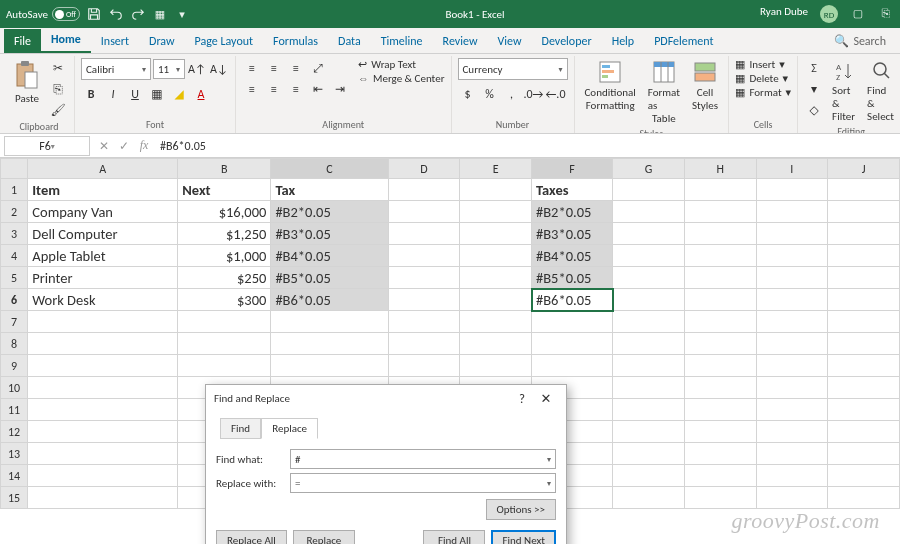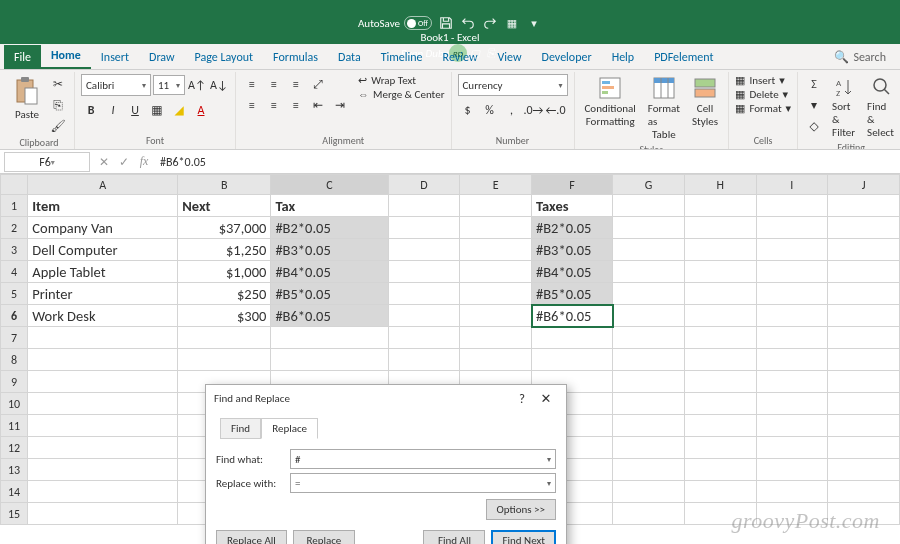--- a/index.html
+++ b/index.html
@@ -1,26 +1,26 @@
 <!DOCTYPE html>
 <html><head>
 <meta charset="utf-8">
 <style>
 * { box-sizing: border-box; margin: 0; padding: 0; font-family: "Segoe UI", Calibri, Arial, sans-serif; }
 body { background: #fff; width: 900px; height: 544px; overflow: hidden; position: relative; font-size: 12px; color: #333; }
 
 
-.titlebar { background: #217346; height: 44px; display: flex; align-items: center; color: #fff; padding: 15px 6px; font-size: 11px; flex-direction: column; }
+.titlebar { background: #217346; height: 28px; display: flex; align-items: center; color: #fff; padding: 0 6px; font-size: 11px; }
 .titlebar .qs { display: flex; gap: 6px; align-items: center; }
 .titlebar .autosave { display: flex; align-items: center; gap: 4px; }
 .titlebar .toggle { width: 28px; height: 14px; border: 1px solid rgba(255,255,255,.6); border-radius: 7px; display: flex; align-items: center; padding: 0 2px; font-size: 8px; color: #fff; }
 .titlebar .toggle::before { content:""; width:9px; height:9px; background:#fff; border-radius:50%; margin-right:2px; }
 .titlebar .icon { width: 16px; height: 16px; display: flex; align-items: center; justify-content: center; opacity: .9; }
 .titlebar .apptitle { flex: 1; text-align: center; }
-.titlebar .right { display: flex; align-items: center; gap: 0; font-style: italic; }
+.titlebar .right { display: flex; align-items: flex-start; gap: 12px; }
 .titlebar .avatar { width: 18px; height: 18px; border-radius: 50%; background: #a5d6a7; color:#185c37; font-size:9px; display:flex; align-items:center; justify-content:center; }
 
 
 .ribbon-tabs { background: #f3f2f1; height: 26px; display: flex; align-items: flex-end; padding: 0 4px; border-bottom: 1px solid #d0d0d0; font-size: 12px; }
 .ribbon-tabs .tab { padding: 5px 10px; color: #0369a1; }
 .ribbon-tabs .tab.file { background: #217346; color: #fff; }
 .ribbon-tabs .tab.active { border-bottom: 2px solid #217346; font-weight: 600; }
 .ribbon-tabs .search { margin-left: auto; padding: 5px 10px; color:#666; display:flex; align-items:center; gap:4px; }
 
 
@@ -347,21 +347,21 @@
           <td class=""></td>
           <td class="bold">Taxes</td>
           <td class=""></td>
           <td class=""></td>
           <td class=""></td>
           <td class=""></td>
         </tr>
         <tr>
           <th class="row ">2</th>
           <td class="">Company Van</td>
-          <td class="rnum">$37,000</td>
+          <td class="rnum">$16,000</td>
           <td class=" sel">#B2*0.05</td>
           <td class=""></td>
           <td class=""></td>
           <td class=" sel">#B2*0.05</td>
           <td class=""></td>
           <td class=""></td>
           <td class=""></td>
           <td class=""></td>
         </tr>
         <tr>

